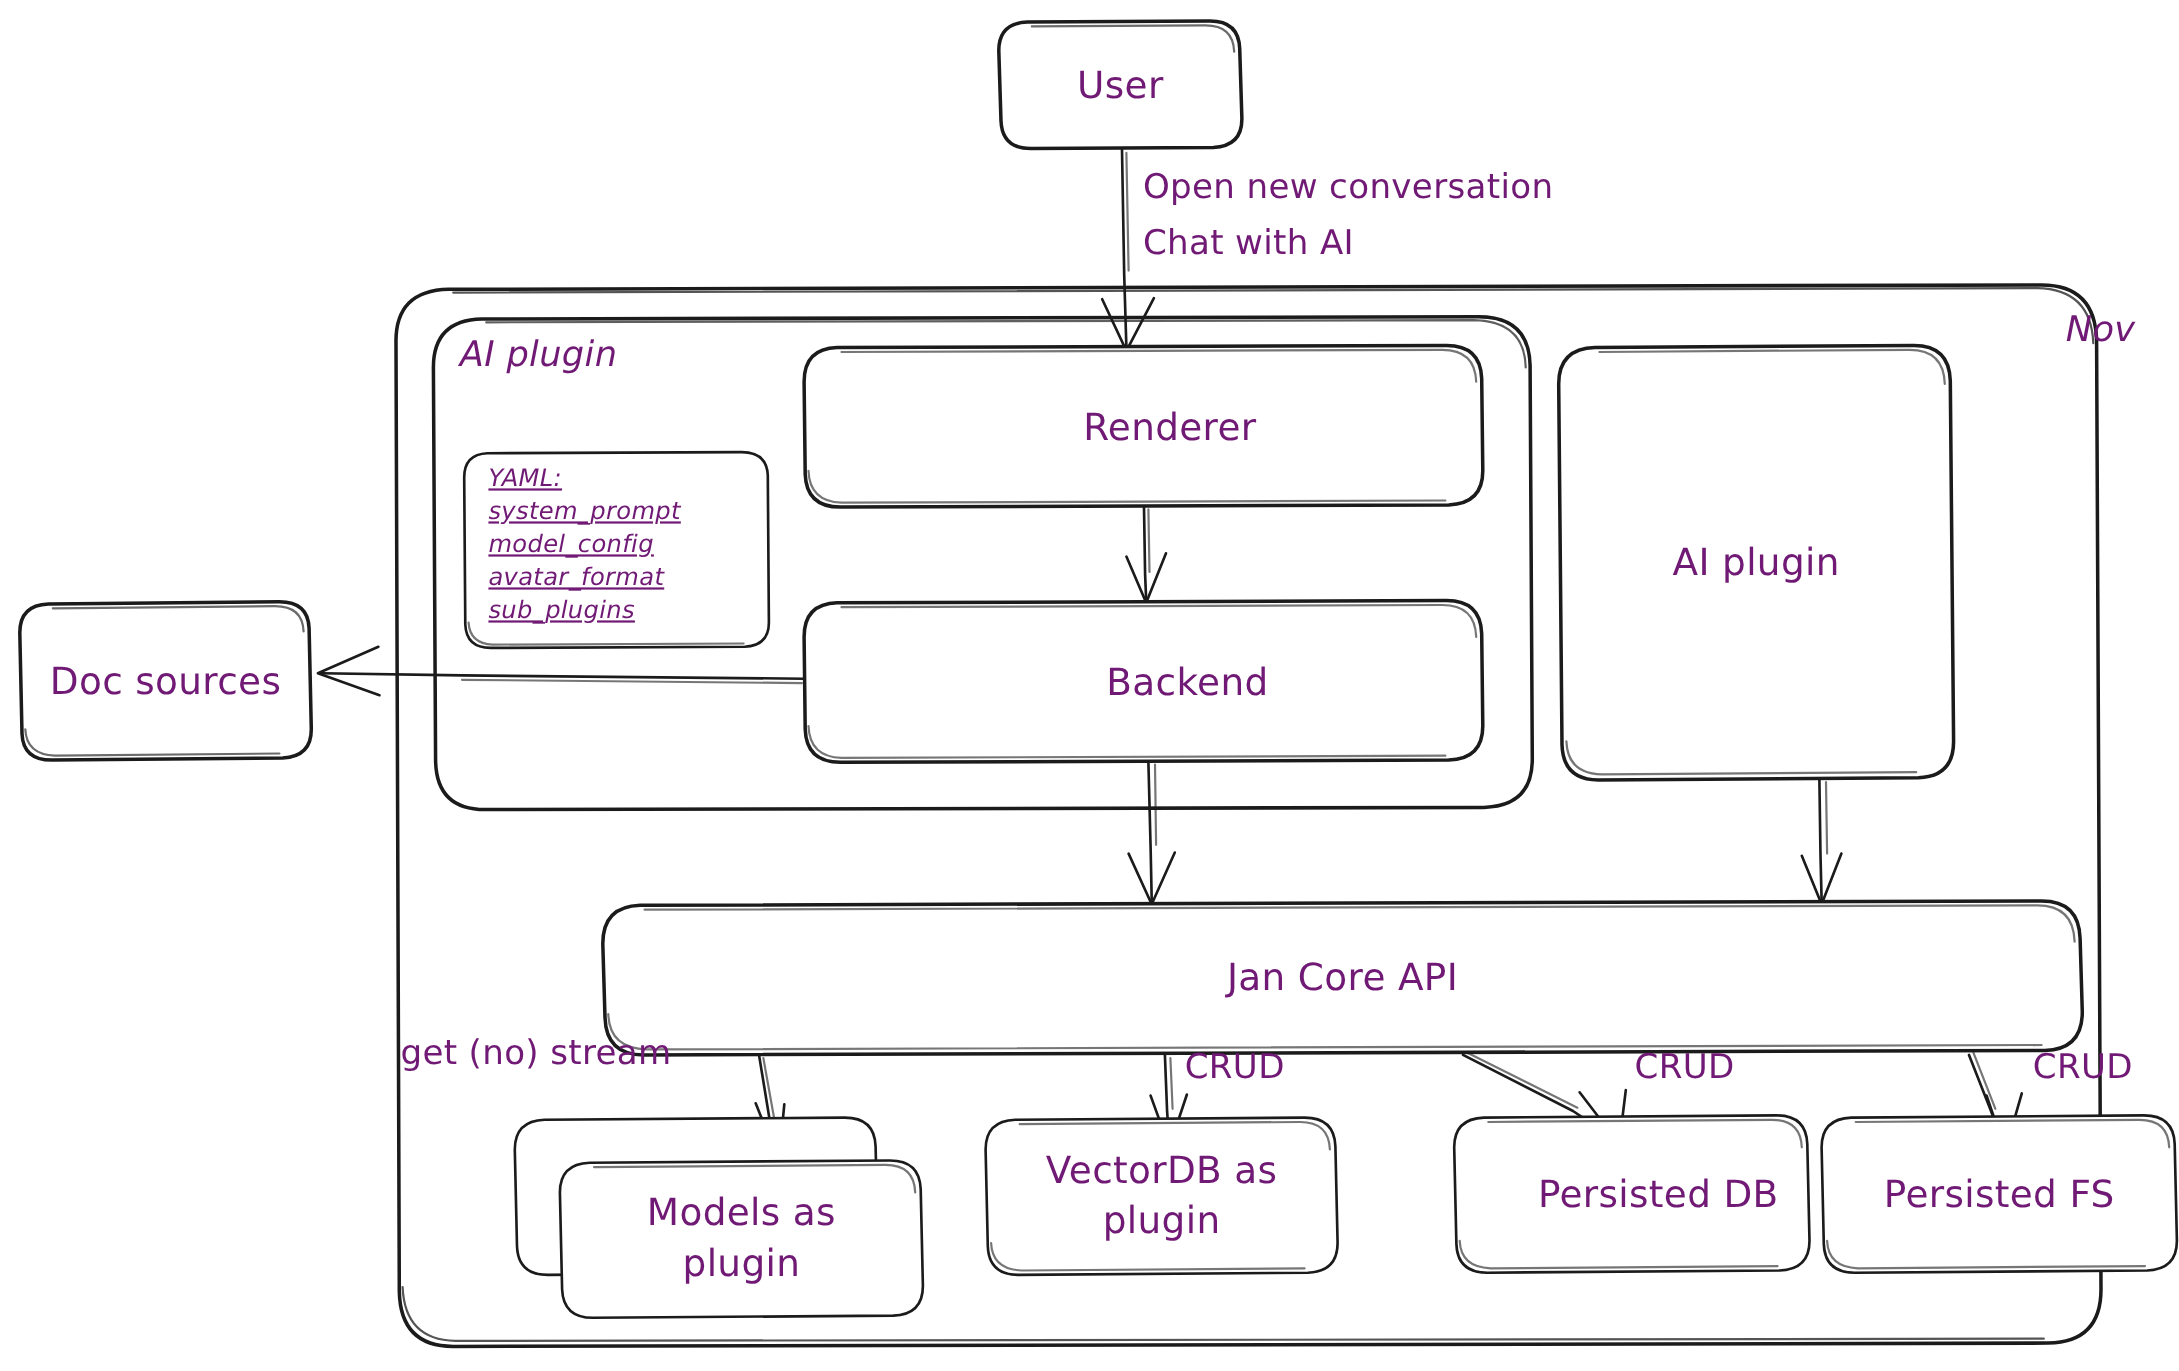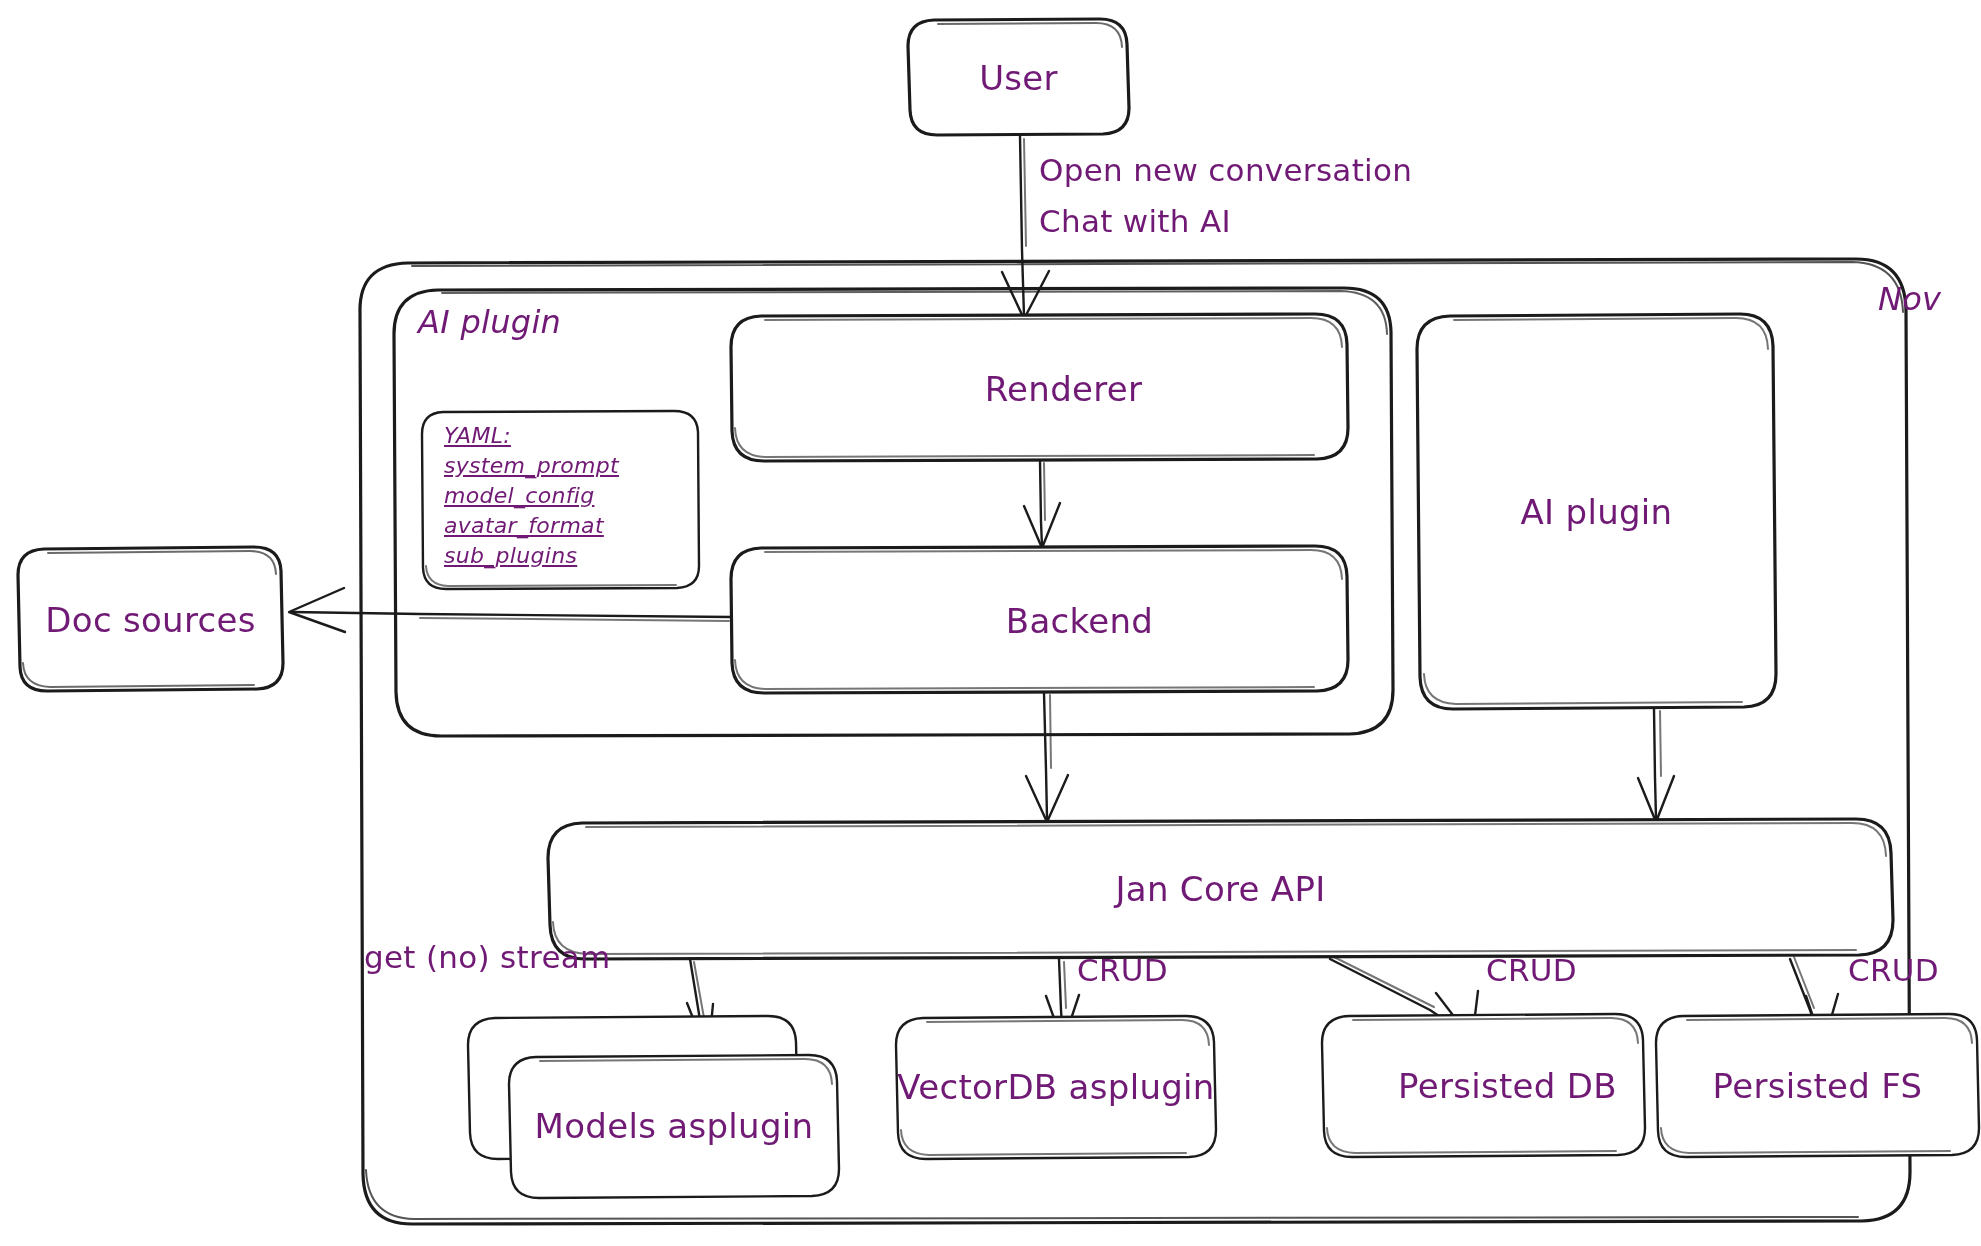--- a/index.html
+++ b/index.html
@@ -2,21 +2,21 @@
 <html><head>
 <meta charset="utf-8">
 <style>
   html,body{margin:0;padding:0;background:#ffffff;}
   #stage{position:relative;width:1981px;height:1246px;background:#ffffff;
          font-family:"DejaVu Sans",sans-serif;overflow:hidden;}
   svg#canvas{position:absolute;inset:0;width:1981px;height:1246px;}
   .lbl{position:absolute;color:#701a75;font-family:"DejaVu Sans",sans-serif;
        white-space:pre;line-height:1.0;letter-spacing:.3px;}
   .node-lbl{font-size:34px;}
-  .node-lbl.multi{line-height:1.35;text-align:center;}
+  .node-lbl.multi{line-height:1.35;text-align:center;flex-direction:column;}
   .group-lbl{font-size:32px;font-style:italic;}
   .edge-lbl{font-size:31px;}
   .yaml-lbl{font-size:22px;font-style:italic;line-height:1.36;text-decoration:underline;}
   .ctr{display:flex;align-items:center;justify-content:center;text-align:center;}
 </style>
 </head>
 <body>
 
 <div id="stage">
 

